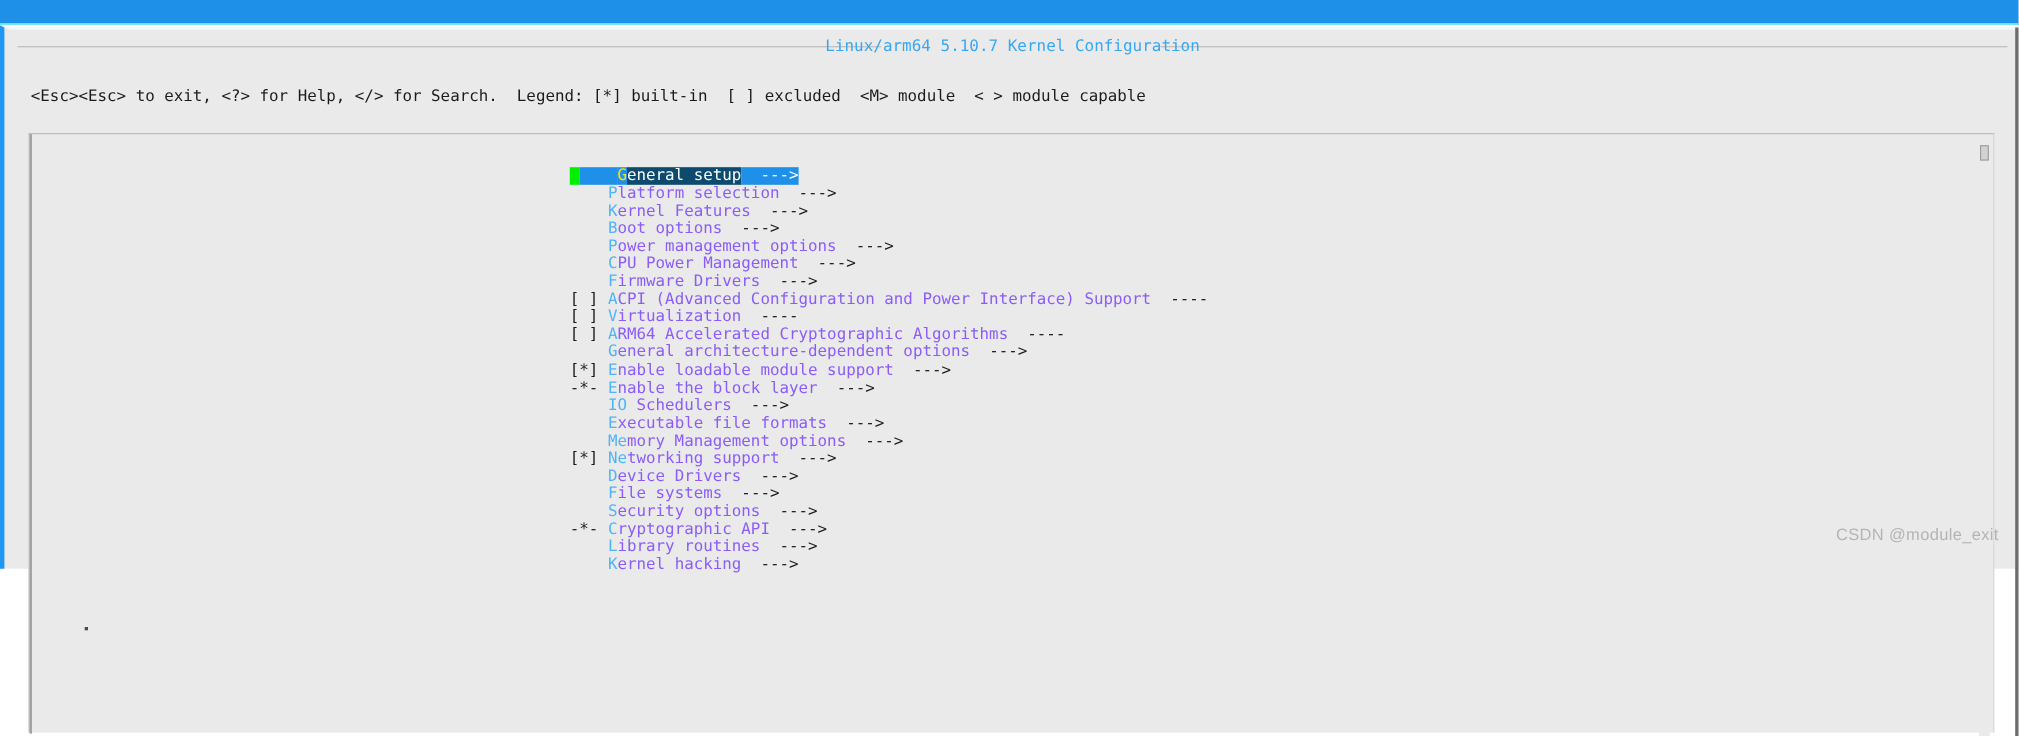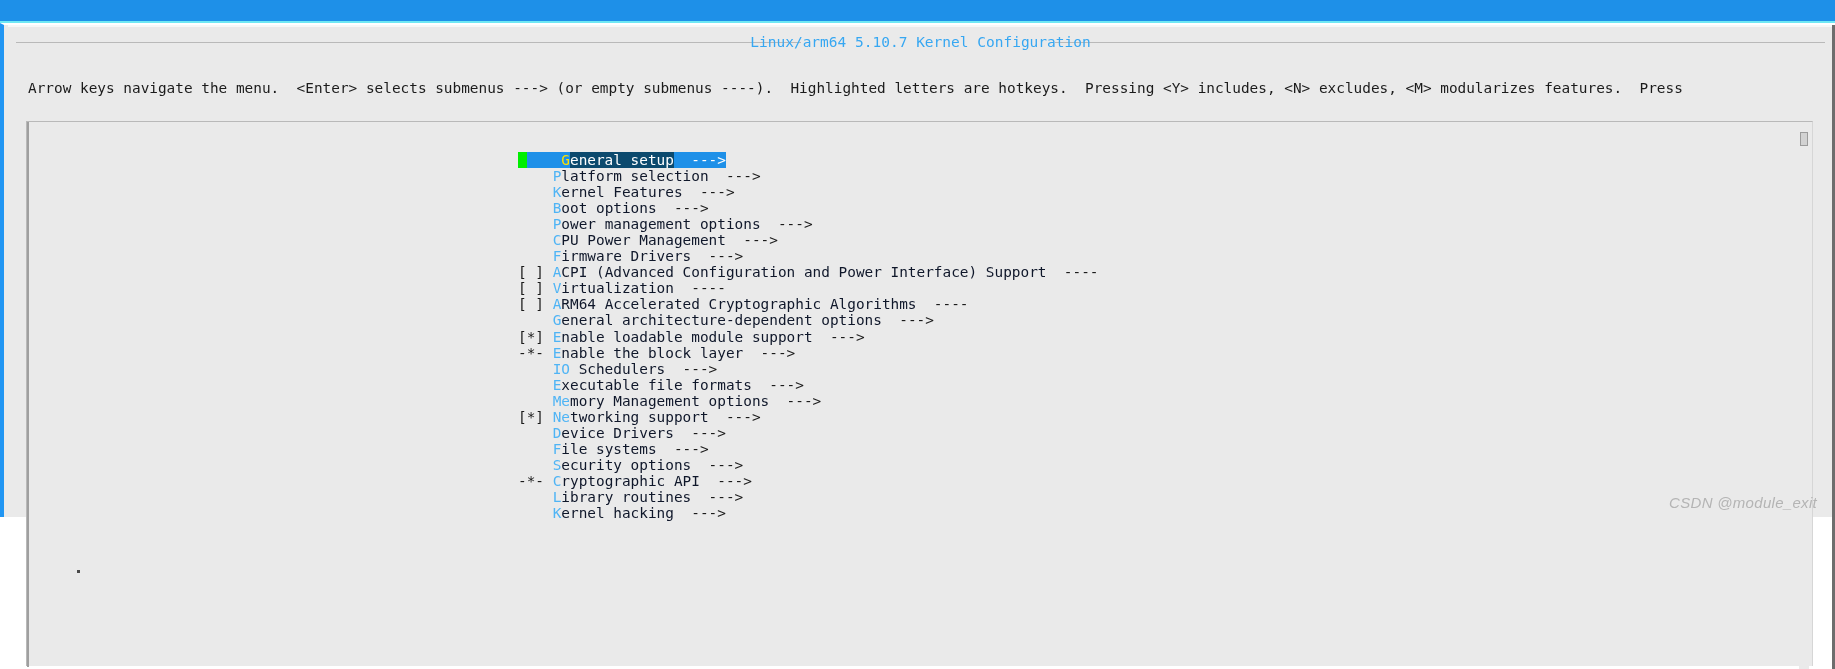--- a/index.html
+++ b/index.html
@@ -145,21 +145,21 @@
     color: #1b1b1b;
     position: relative;
   }
   .menu-row .marker {
     display: inline-block;
     width: 4ch;
     white-space: pre;
     color: #1b1b1b;
   }
   .menu-row .hot { color: #4fb4f5; }
-  .menu-row .rest { color: #0f172a; }
+  .menu-row .rest { color: #8b5cf6; }
   .menu-row .arrow { color: #1b1b1b; }
 
   
   .menu-row.selected {
     background: transparent;
   }
   .menu-row.selected .cursor-block {
     display: inline-block;
     width: 1ch;
     background: #00ee00;
@@ -196,27 +196,26 @@
     height: 14px;
     background: #d2d2d2;
     border: 1px solid #9b9b9b;
     box-sizing: border-box;
   }
 
   
   #watermark {
     position: absolute;
     right: 18px;
-    bottom: 6px;
+    bottom: 22px;
     color: #b4b4b4;
     font-family: "Liberation Sans", sans-serif;
     font-size: 15px;
     letter-spacing: 0.3px;
     white-space: pre;
-    font-style: italic;
   }
 </style>
 </head>
 <body>
 
 <div id="titlebar">
   <span>config - Linux/arm64 5.10.7 Kernel Configuration</span>
 </div>
 <div id="titlebar-rule"></div>
 
@@ -224,21 +223,20 @@
   <div id="dialog-top-hl"></div>
   <div id="dialog-right-edge"></div>
 
   <div id="dialog-header">
     <div id="header-rule-left"></div>
     <div id="header-rule-right"></div>
     <div id="dialog-title">Linux/arm64 5.10.7 Kernel Configuration</div>
   </div>
 
   <div id="help">
-    <div class="help-line">Arrow keys navigate the menu.  &lt;Enter&gt; selects submenus ---&gt; (or empty submenus ----).  Highlighted letters are hotkeys.  Pressing &lt;Y&gt; includes, &lt;N&gt; excludes, &lt;M&gt; modularizes features.  Press</div>
     <div class="help-line">&lt;Esc&gt;&lt;Esc&gt; to exit, &lt;?&gt; for Help, &lt;/&gt; for Search.  Legend: [*] built-in  [ ] excluded  &lt;M&gt; module  &lt; &gt; module capable</div>
   </div>
 
   <div id="menu-frame">
     <div id="menu-frame-shadow"></div>
     <div id="stray-dot"></div>
     <div id="menu-list"><div class="menu-row selected"><span class="cursor-block"> </span><span class="marker">   </span><span class="hot">G</span><span class="rest">eneral setup</span><span class="arrow">  ---&gt;</span></div><div class="menu-row"><span class="marker">    </span><span class="hot">P</span><span class="rest">latform selection</span><span class="arrow">  ---&gt;</span></div><div class="menu-row"><span class="marker">    </span><span class="hot">K</span><span class="rest">ernel Features</span><span class="arrow">  ---&gt;</span></div><div class="menu-row"><span class="marker">    </span><span class="hot">B</span><span class="rest">oot options</span><span class="arrow">  ---&gt;</span></div><div class="menu-row"><span class="marker">    </span><span class="hot">P</span><span class="rest">ower management options</span><span class="arrow">  ---&gt;</span></div><div class="menu-row"><span class="marker">    </span><span class="hot">C</span><span class="rest">PU Power Management</span><span class="arrow">  ---&gt;</span></div><div class="menu-row"><span class="marker">    </span><span class="hot">F</span><span class="rest">irmware Drivers</span><span class="arrow">  ---&gt;</span></div><div class="menu-row"><span class="marker">[ ] </span><span class="hot">A</span><span class="rest">CPI (Advanced Configuration and Power Interface) Support</span><span class="arrow">  ----</span></div><div class="menu-row"><span class="marker">[ ] </span><span class="hot">V</span><span class="rest">irtualization</span><span class="arrow">  ----</span></div><div class="menu-row"><span class="marker">[ ] </span><span class="hot">A</span><span class="rest">RM64 Accelerated Cryptographic Algorithms</span><span class="arrow">  ----</span></div><div class="menu-row"><span class="marker">    </span><span class="hot">G</span><span class="rest">eneral architecture-dependent options</span><span class="arrow">  ---&gt;</span></div><div class="menu-row"><span class="marker">[*] </span><span class="hot">E</span><span class="rest">nable loadable module support</span><span class="arrow">  ---&gt;</span></div><div class="menu-row"><span class="marker">-*- </span><span class="hot">E</span><span class="rest">nable the block layer</span><span class="arrow">  ---&gt;</span></div><div class="menu-row"><span class="marker">    </span><span class="hot">IO</span><span class="rest"> Schedulers</span><span class="arrow">  ---&gt;</span></div><div class="menu-row"><span class="marker">    </span><span class="hot">E</span><span class="rest">xecutable file formats</span><span class="arrow">  ---&gt;</span></div><div class="menu-row"><span class="marker">    </span><span class="hot">Me</span><span class="rest">mory Management options</span><span class="arrow">  ---&gt;</span></div><div class="menu-row"><span class="marker">[*] </span><span class="hot">Ne</span><span class="rest">tworking support</span><span class="arrow">  ---&gt;</span></div><div class="menu-row"><span class="marker">    </span><span class="hot">D</span><span class="rest">evice Drivers</span><span class="arrow">  ---&gt;</span></div><div class="menu-row"><span class="marker">    </span><span class="hot">F</span><span class="rest">ile systems</span><span class="arrow">  ---&gt;</span></div><div class="menu-row"><span class="marker">    </span><span class="hot">S</span><span class="rest">ecurity options</span><span class="arrow">  ---&gt;</span></div><div class="menu-row"><span class="marker">-*- </span><span class="hot">C</span><span class="rest">ryptographic API</span><span class="arrow">  ---&gt;</span></div><div class="menu-row"><span class="marker">    </span><span class="hot">L</span><span class="rest">ibrary routines</span><span class="arrow">  ---&gt;</span></div><div class="menu-row"><span class="marker">    </span><span class="hot">K</span><span class="rest">ernel hacking</span><span class="arrow">  ---&gt;</span></div></div>
 
     <div id="scroll-track"></div>
     <div id="scroll-top-cap"></div>

